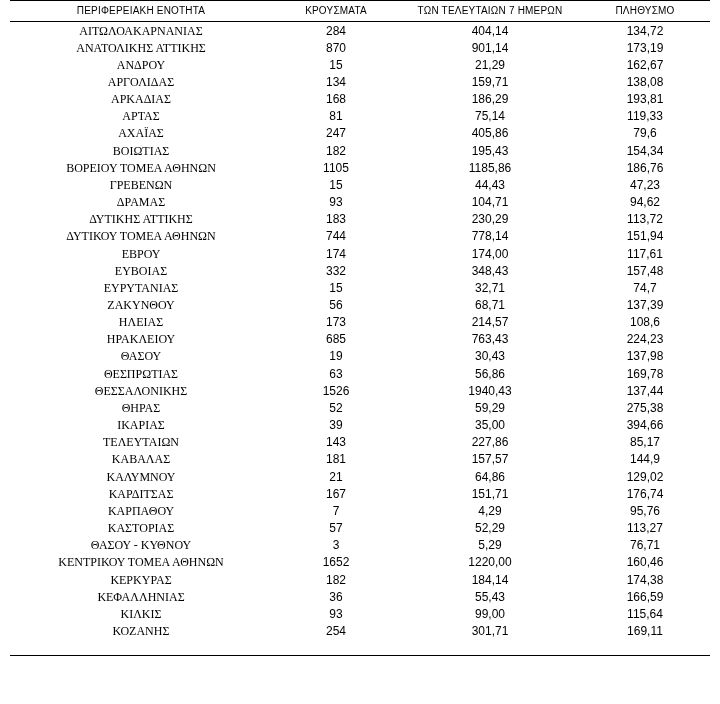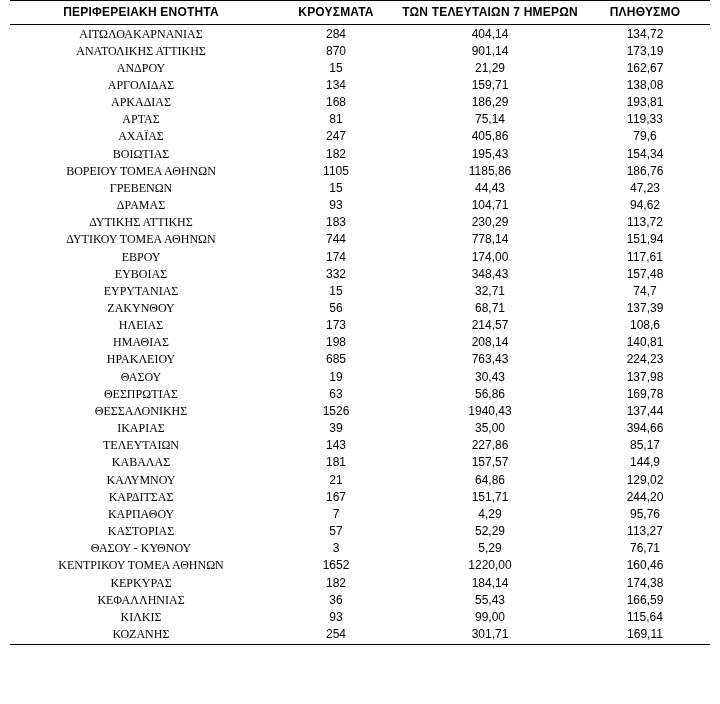--- a/index.html
+++ b/index.html
@@ -20,40 +20,40 @@
     box-sizing: border-box;
     padding: 0 10px;
     background: #ffffff;
   }
   table.data-table {
     width: 700px;
     border-collapse: collapse;
     table-layout: fixed;
   }
   table.data-table thead th {
-    font-size: 12px;
-    font-weight: bold;
+    font-size: 10px;
+    font-weight: normal;
     text-align: center;
     padding: 4px 2px 5px 2px;
     border-top: 1.5px solid #000;
     border-bottom: 1.5px solid #000;
     letter-spacing: 0.2px;
     white-space: nowrap;
     margin-top: 6px;
   }
   table.data-table tbody td {
     font-size: 12px;
     text-align: center;
     padding: 1.5px 2px;
     white-space: nowrap;
     line-height: 1.18;
   }
   table.data-table tbody tr:last-child td {
     border-bottom: 1.5px solid #000;
-    padding-bottom: 3px;
+    padding-bottom: 17px;
   }
   col.c-region { width: 262px; }
   col.c-cases  { width: 128px; }
   col.c-seven  { width: 180px; }
   col.c-pop    { width: 130px; }
   .cell-region { font-size: 12px; font-family: Liberation Serif, serif; }
   .cell-num { font-size: 12px; }
 </style>
 </head>
 <body>
@@ -177,26 +177,20 @@
           <td class="cell-num">68,71</td>
           <td class="cell-num">137,39</td>
         </tr>
         <tr>
           <td class="cell-region">ΗΛΕΙΑΣ</td>
           <td class="cell-num">173</td>
           <td class="cell-num">214,57</td>
           <td class="cell-num">108,6</td>
         </tr>
         <tr>
-          <td class="cell-region">ΗΜΑΘΙΑΣ</td>
-          <td class="cell-num">198</td>
-          <td class="cell-num">208,14</td>
-          <td class="cell-num">140,81</td>
-        </tr>
-        <tr>
           <td class="cell-region">ΗΡΑΚΛΕΙΟΥ</td>
           <td class="cell-num">685</td>
           <td class="cell-num">763,43</td>
           <td class="cell-num">224,23</td>
         </tr>
         <tr>
           <td class="cell-region">ΘΑΣΟΥ</td>
           <td class="cell-num">19</td>
           <td class="cell-num">30,43</td>
           <td class="cell-num">137,98</td>
@@ -207,20 +201,26 @@
           <td class="cell-num">56,86</td>
           <td class="cell-num">169,78</td>
         </tr>
         <tr>
           <td class="cell-region">ΘΕΣΣΑΛΟΝΙΚΗΣ</td>
           <td class="cell-num">1526</td>
           <td class="cell-num">1940,43</td>
           <td class="cell-num">137,44</td>
         </tr>
         <tr>
+          <td class="cell-region">ΘΗΡΑΣ</td>
+          <td class="cell-num">52</td>
+          <td class="cell-num">59,29</td>
+          <td class="cell-num">275,38</td>
+        </tr>
+        <tr>
           <td class="cell-region">ΙΚΑΡΙΑΣ</td>
           <td class="cell-num">39</td>
           <td class="cell-num">35,00</td>
           <td class="cell-num">394,66</td>
         </tr>
         <tr>
           <td class="cell-region">ΤΕΛΕΥΤΑΙΩΝ</td>
           <td class="cell-num">143</td>
           <td class="cell-num">227,86</td>
           <td class="cell-num">85,17</td>
@@ -234,21 +234,21 @@
         <tr>
           <td class="cell-region">ΚΑΛΥΜΝΟΥ</td>
           <td class="cell-num">21</td>
           <td class="cell-num">64,86</td>
           <td class="cell-num">129,02</td>
         </tr>
         <tr>
           <td class="cell-region">ΚΑΡΔΙΤΣΑΣ</td>
           <td class="cell-num">167</td>
           <td class="cell-num">151,71</td>
-          <td class="cell-num">244,20</td>
+          <td class="cell-num">176,74</td>
         </tr>
         <tr>
           <td class="cell-region">ΚΑΡΠΑΘΟΥ</td>
           <td class="cell-num">7</td>
           <td class="cell-num">4,29</td>
           <td class="cell-num">95,76</td>
         </tr>
         <tr>
           <td class="cell-region">ΚΑΣΤΟΡΙΑΣ</td>
           <td class="cell-num">57</td>

